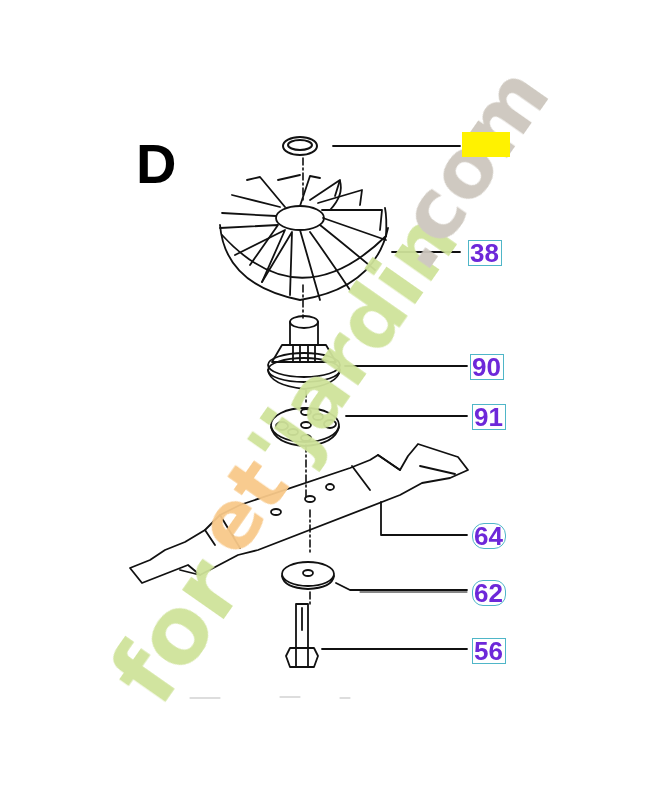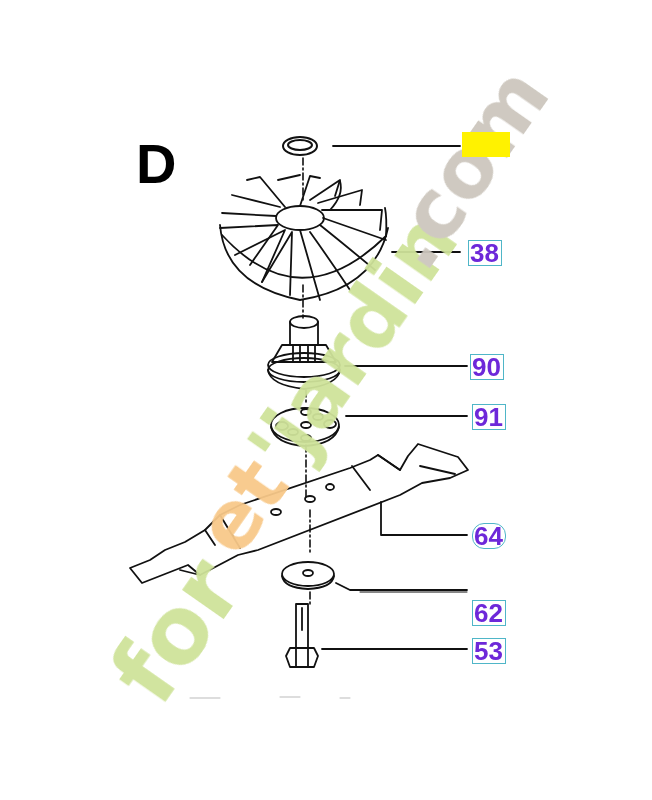--- a/index.html
+++ b/index.html
@@ -133,14 +133,14 @@
 </svg>
 
 <div class="section-letter">D</div>
 
 <div class="highlight-box" style="left:462px; top:132px; width:48px; height:25px;"></div>
 
 <div class="callout-label" style="left:468px; top:240px;">38</div>
 <div class="callout-label" style="left:470px; top:354px;">90</div>
 <div class="callout-label" style="left:472px; top:404px;">91</div>
 <div class="callout-label" style="left:472px; top:523px;border-radius:12px;">64</div>
-<div class="callout-label" style="left:472px; top:600px;">62</div>
-<div class="callout-label" style="left:472px; top:638px;">53</div>
+<div class="callout-label" style="left:472px; top:580px;border-radius:11px;">62</div>
+<div class="callout-label" style="left:472px; top:638px;">56</div>
 
 </body></html>

